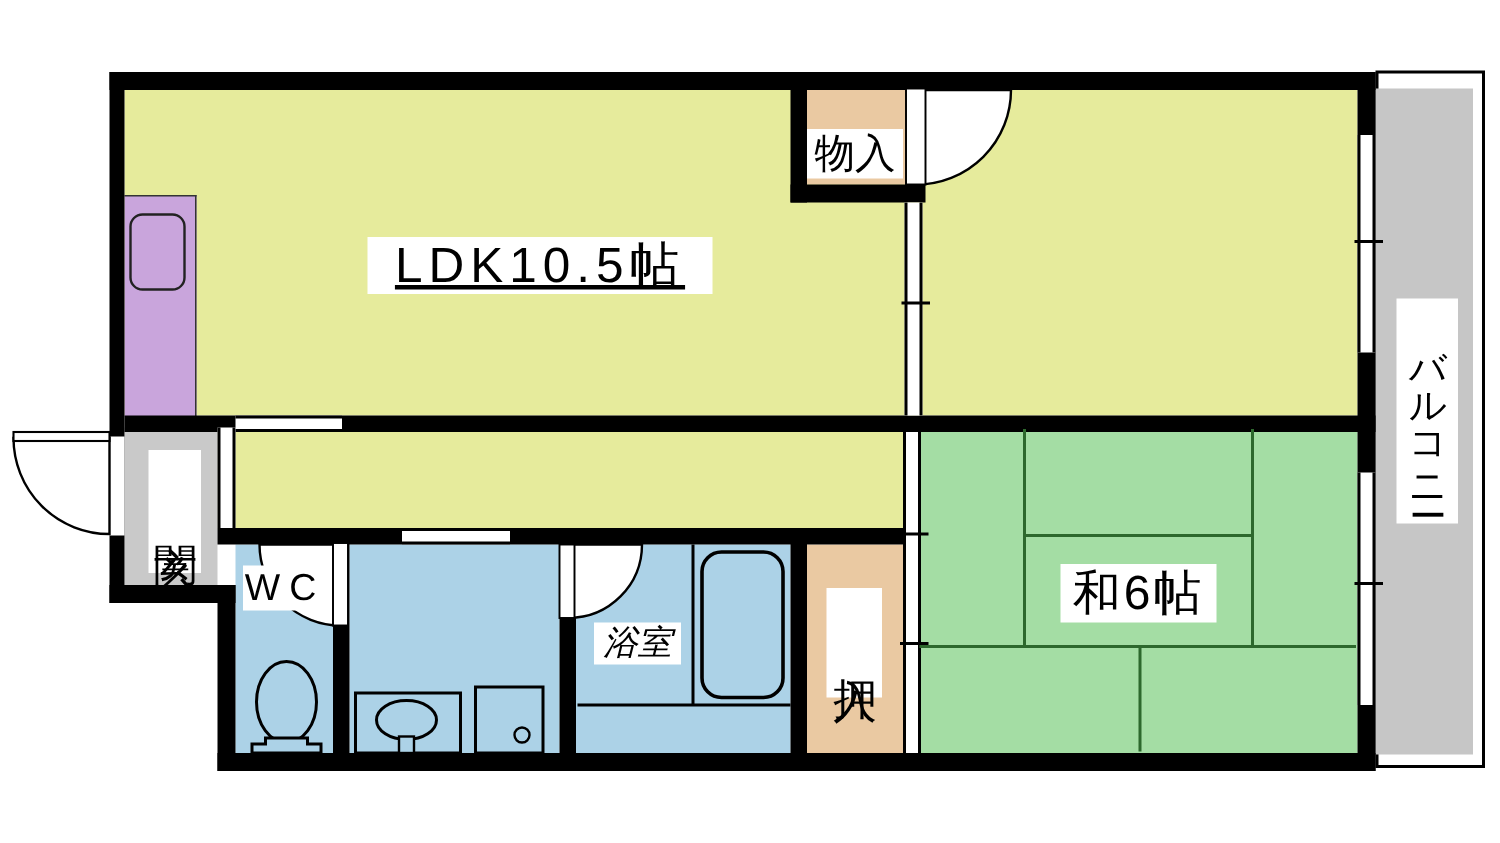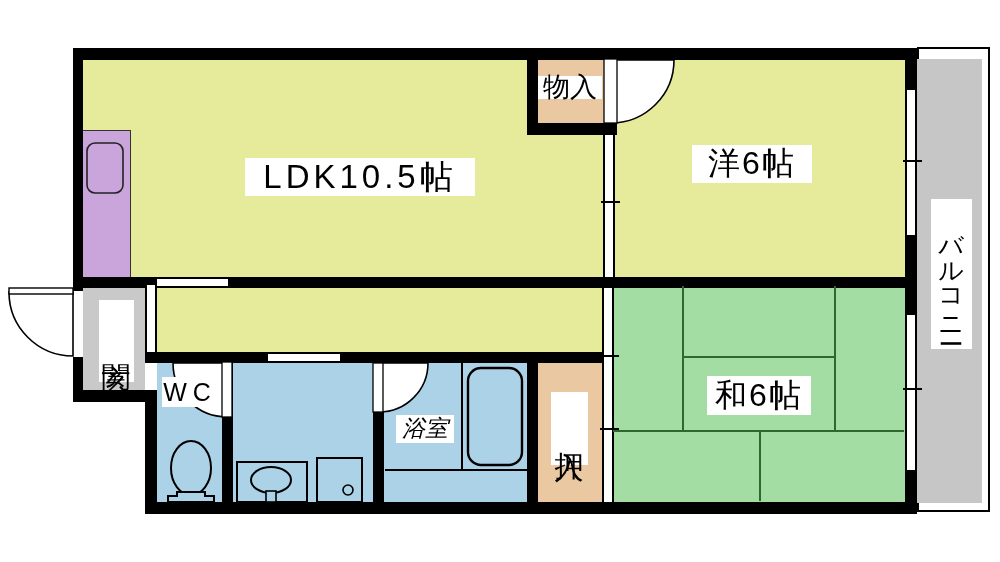--- a/index.html
+++ b/index.html
@@ -11,24 +11,24 @@
   .vstrip{position:absolute;background:#fff;box-sizing:border-box;
           border-left:2px solid #000;border-right:2px solid #000;}
   .hstrip{position:absolute;background:#fff;box-sizing:border-box;
           border-top:2px solid #000;border-bottom:2px solid #000;}
   .gap{position:absolute;background:#fff;}
   .tick{position:absolute;left:-4px;width:19px;height:2px;background:#000;}
   
   .label{position:absolute;background:#fff;color:#000;display:flex;
          align-items:center;justify-content:center;line-height:1.04;white-space:pre;}
   .vlabel{writing-mode:vertical-rl;text-orientation:mixed;}
-  .lbl-ldk{left:245px;top:158px;width:230px;height:38px;font-size:33px;letter-spacing:4px;}
+  .lbl-ldk{left:245px;top:158px;width:230px;height:38px;font-size:33px;letter-spacing:4px;text-decoration:underline;}
   .lbl-yo{left:692px;top:145px;width:120px;height:38px;font-size:32px;letter-spacing:2px;}
   .lbl-wa{left:707px;top:376px;width:104px;height:39px;font-size:32px;letter-spacing:2px;}
-  .lbl-mono{left:538px;top:76px;width:64px;height:23px;font-size:27px;}
+  .lbl-mono{left:538px;top:86px;width:64px;height:33px;font-size:27px;}
   .lbl-genkan{left:99px;top:300px;width:35px;height:82px;font-size:29px;}
   .lbl-wc{left:162px;top:377px;width:56px;height:30px;font-size:25px;letter-spacing:6px;}
   .lbl-senmen{left:261px;top:405px;width:82px;height:29px;font-size:24px;}
   .lbl-yoku{left:396px;top:415px;width:58px;height:28px;font-size:23px;font-style:italic;}
   .lbl-oshiire{left:551px;top:392px;width:37px;height:73px;font-size:29px;}
   .lbl-balcony{left:931px;top:199px;width:41px;height:150px;font-size:25px;}
   
   .balcony-outline{position:absolute;left:917px;top:47px;width:73px;height:465px;
                    box-sizing:border-box;border:2px solid #000;background:#fff;}
   svg{position:absolute;left:0;top:0;}
@@ -136,21 +136,20 @@
 
     <g fill="#acd2e7" stroke="#000" stroke-width="2">
       <rect x="317" y="458" width="45" height="44"></rect>
       <circle cx="348" cy="490" r="5" stroke-width="1.6"></circle>
     </g>
 
     <rect x="468" y="368" width="54" height="97" rx="13" fill="#acd2e7" stroke="#000" stroke-width="2.4"></rect>
   </svg>
 
   <div class="label lbl-ldk">LDK10.5帖</div>
-  <div class="label lbl-yo">洋6帖</div>
   <div class="label lbl-wa">和6帖</div>
   <div class="label lbl-mono">物入</div>
   <div class="label vlabel lbl-genkan">玄関</div>
   <div class="label lbl-wc">WC</div>
   <div class="label lbl-yoku">浴室</div>
   <div class="label vlabel lbl-oshiire">押入</div>
   <div class="label vlabel lbl-balcony">バルコニー</div>
 
 </div>
 

